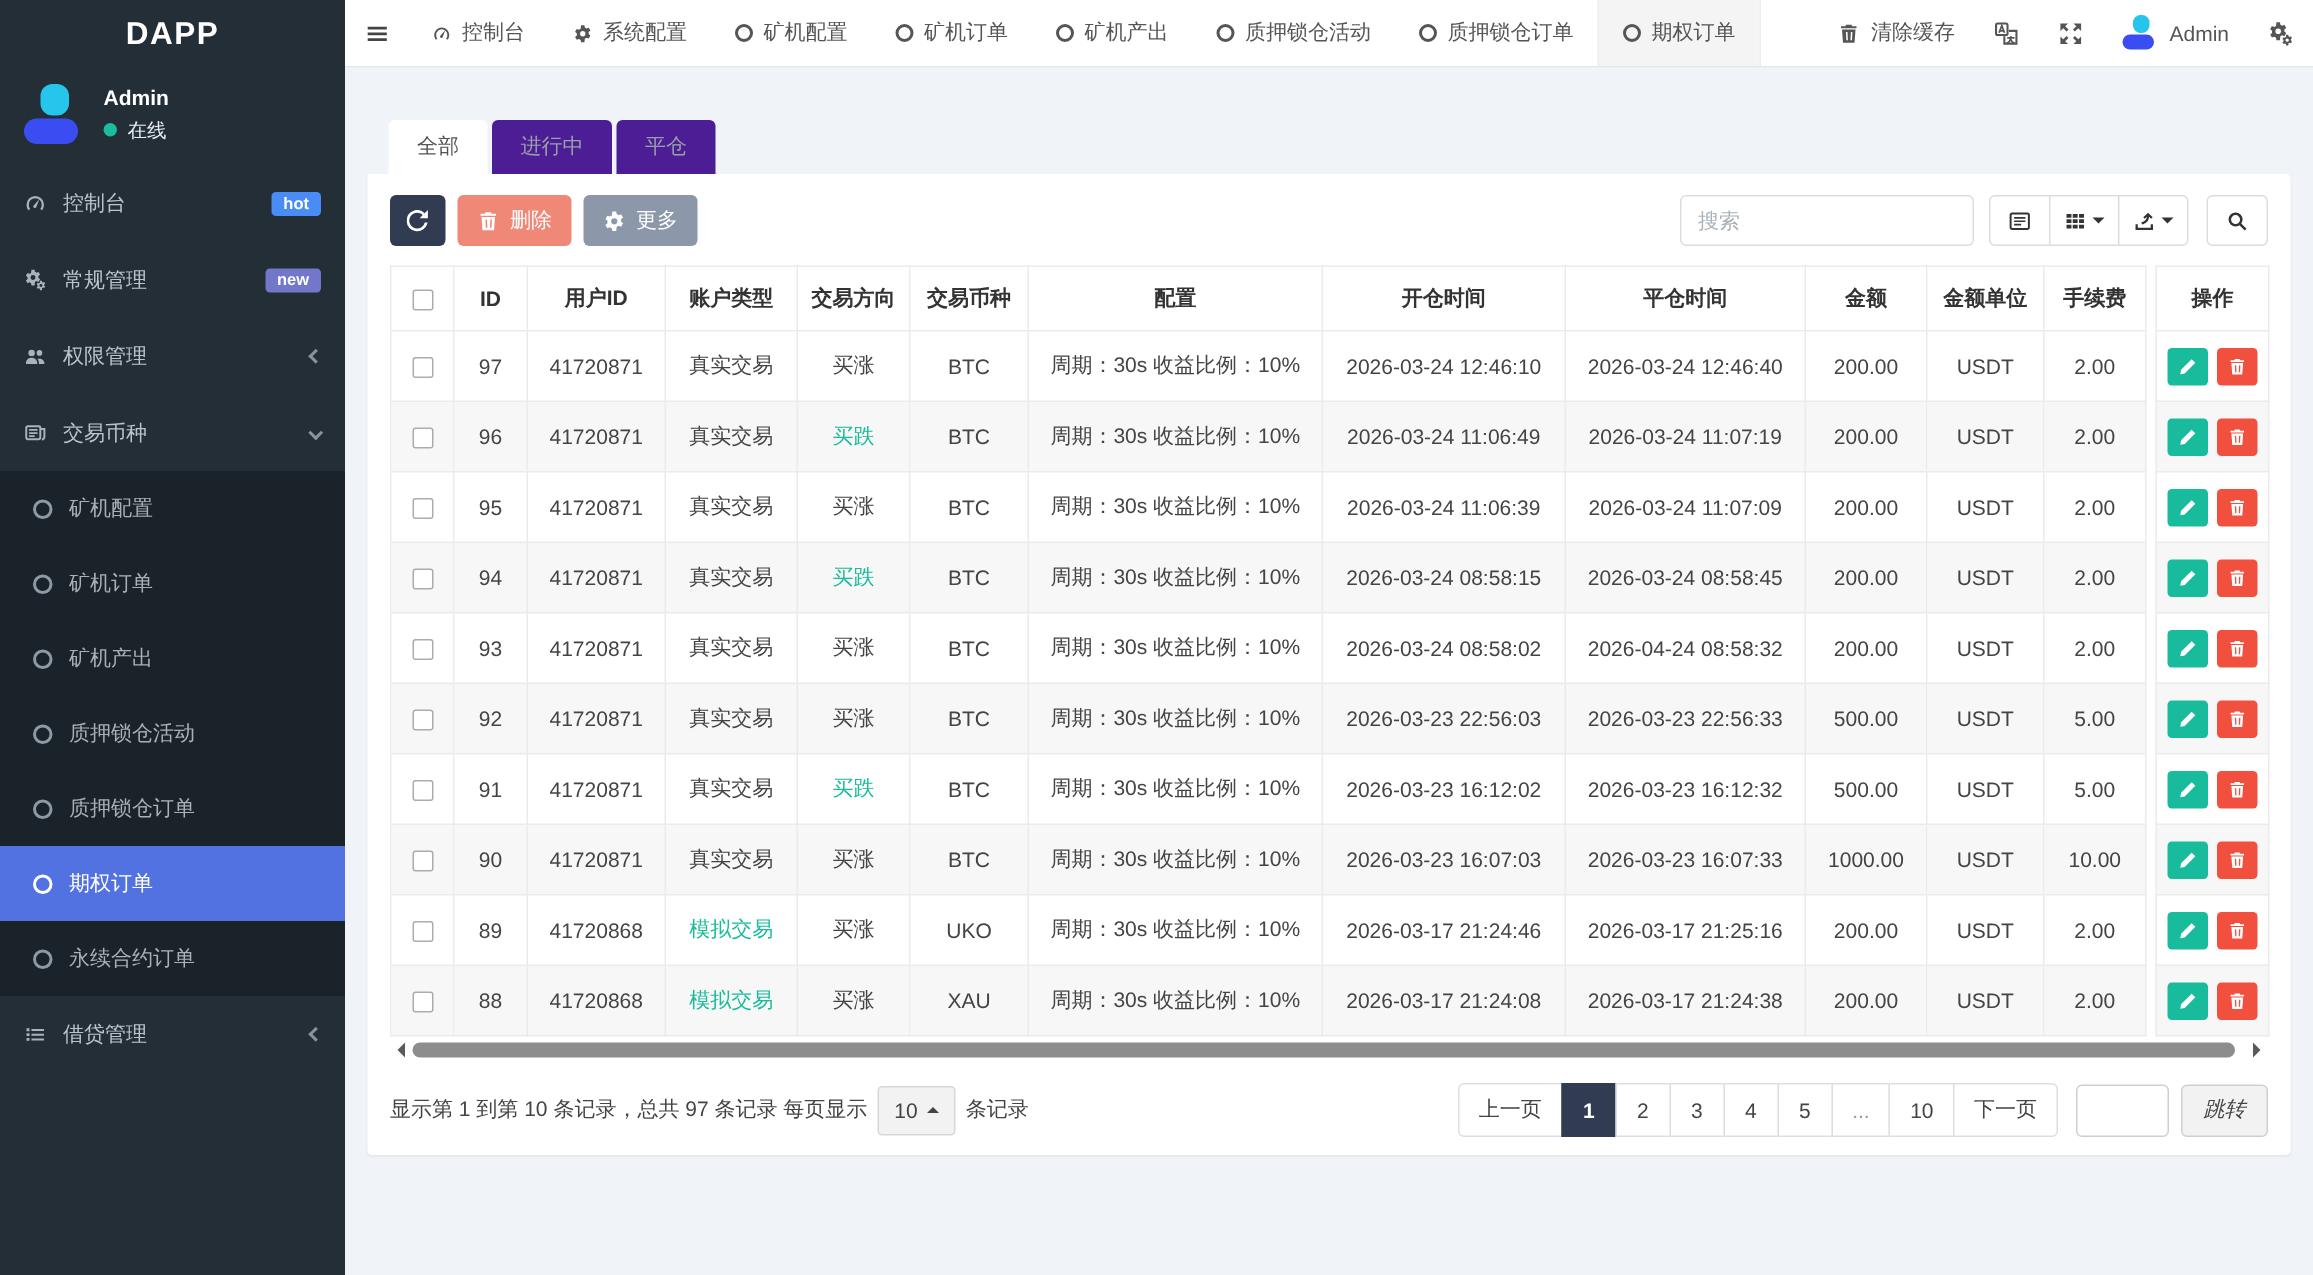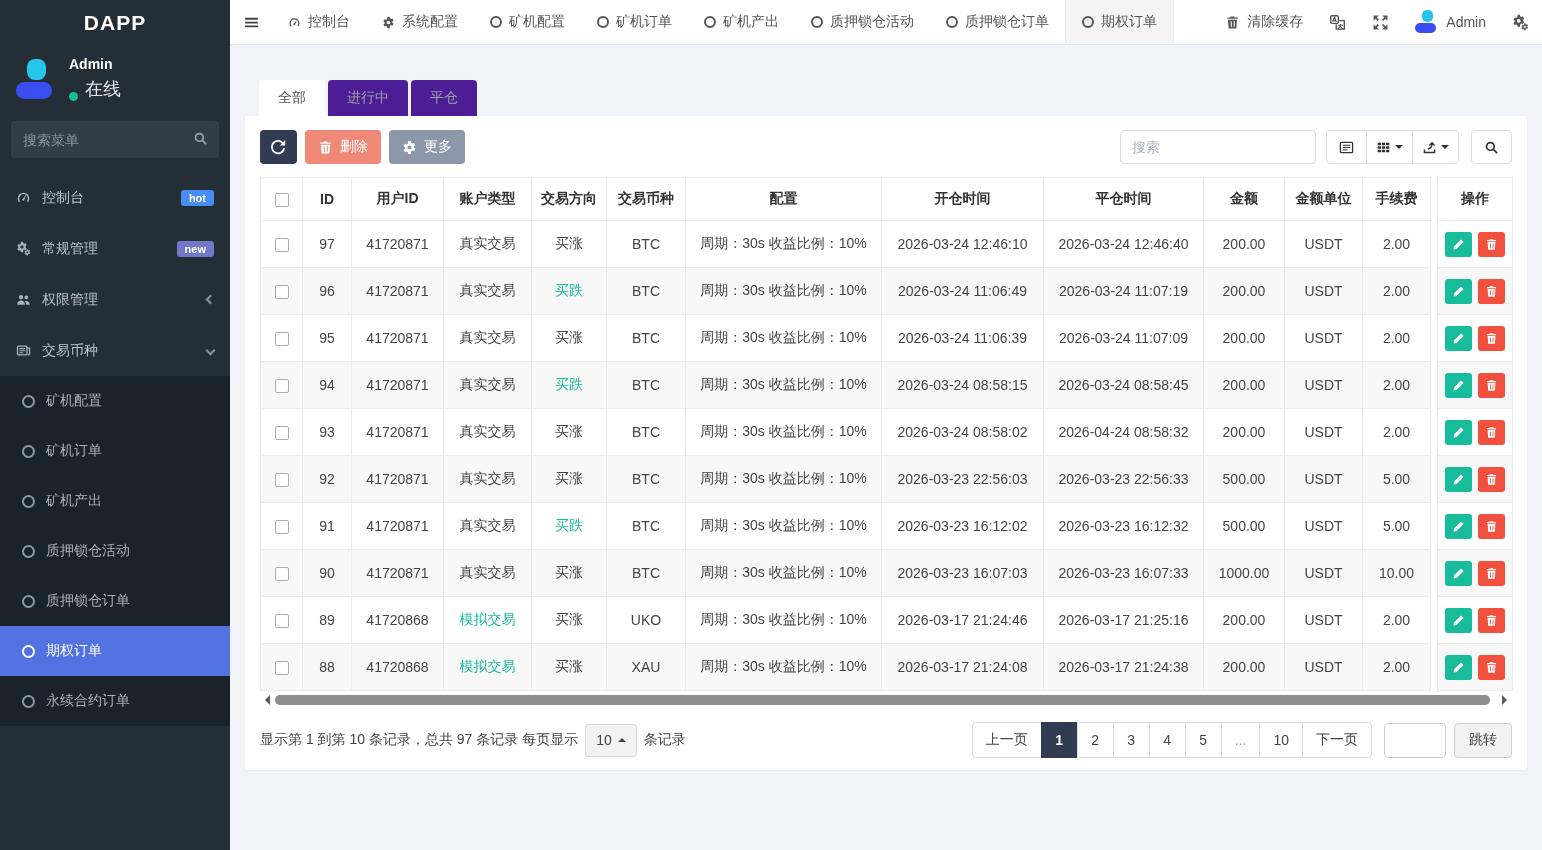--- a/index.html
+++ b/index.html
@@ -7,21 +7,21 @@
   body { font-family:"Liberation Sans","DejaVu Sans",sans-serif; display:flex; background:#f0f3f7; font-size:14px; }
 
   
   .sidebar { width:230px; min-width:230px; background:#242e37; color:#b6bfc6; display:flex; flex-direction:column; overflow:hidden; }
   .brand { height:46px; display:flex; align-items:center; justify-content:center; color:#fff; font-size:21px; font-weight:bold; letter-spacing:1px; }
   .user-panel { display:flex; align-items:center; gap:13px; padding:10px 16px 14px; }
   .avatar { position:relative; width:40px; height:40px; }
   .avatar .head { width:19px; height:21px; border-radius:8px; background:#25c5ec; margin:0 auto; }
   .avatar .body { width:36px; height:17px; border-radius:9px; background:#3a4df2; margin-top:2px; }
   .user-name { color:#fff; font-weight:bold; font-size:14px; margin-bottom:5px; }
-  .user-status { display:flex; align-items:flex-end; gap:7px; color:#e8ecef; font-size:18px; }
+  .user-status { display:flex; align-items:center; gap:7px; color:#e8ecef; font-size:13px; }
   .dot { width:9px; height:9px; border-radius:50%; background:#1abc9c; }
   .side-search { position:relative; margin:6px 11px 14px; }
   .side-search input { width:100%; height:37px; background:#323d46; border:none; border-radius:4px; color:#cfd6db; padding:0 34px 0 12px; font-size:14px; outline:none; font-family:inherit; }
   .side-search input::placeholder { color:#8a959e; }
   .side-search .icon { position:absolute; right:11px; top:10px; color:#9aa4ad; }
   .side-nav { flex:1; overflow:hidden; }
   .nav-item { height:51px; display:flex; align-items:center; padding:0 16px; cursor:pointer; color:#bcc4cb; }
   .nav-item .icon { margin-right:11px; color:#aab3bb; }
   .badge { margin-left:auto; font-size:11px; font-weight:bold; color:#fff; padding:2px 8px; border-radius:3px; }
   .submenu { background:#1b232a; }
@@ -89,21 +89,21 @@
 
   .pagination { display:flex; align-items:center; margin-top:15px; color:#444; }
   .pg-size { display:inline-flex; align-items:center; gap:6px; height:33px; background:#f2f2f2; border:1px solid #d4d8db; border-radius:3px; padding:0 10px; margin:0 7px; cursor:pointer; }
   .pg-list { margin-left:auto; display:flex; }
   .pg-btn { min-width:37px; height:36px; padding:0 13px; background:#fff; border:1px solid #dcdfe2; display:inline-flex; align-items:center; justify-content:center; cursor:pointer; color:#444; margin-left:-1px; font-size:14px; }
   .pg-list .pg-btn:first-child { border-radius:4px 0 0 4px; margin-left:0; }
   .pg-list .pg-btn:last-child { border-radius:0 4px 4px 0; }
   .pg-btn.active { background:#313c53; border-color:#313c53; color:#fff; font-weight:bold; }
   .pg-btn.dots { color:#999; }
   .pg-jump-input { width:62px; height:35px; border:1px solid #ccd0d4; border-radius:4px; margin-left:12px; outline:none; padding:0 8px; font-size:14px; font-family:inherit; }
-  .pg-jump-btn { height:35px; background:#f2f2f2; border:1px solid #ccd0d4; border-radius:4px; padding:0 14px; margin-left:8px; font-size:14px; color:#444; cursor:pointer; font-family:inherit; }
+  .pg-jump-btn { height:35px; background:#f2f2f2; border:1px solid #ccd0d4; border-radius:4px; padding:0 14px; margin-left:8px; font-size:14px; color:#444; cursor:pointer; font-family:inherit;font-style:italic; }
 
   .icon { display:inline-flex; line-height:0; }
   .icon svg { width:15px; height:15px; }
   .icon.lg svg { width:17px; height:17px; }
   .icon.sm svg { width:13px; height:13px; }
 </style>
 </head>
 <body>
 
 <aside class="sidebar">
@@ -113,29 +113,20 @@
         <div class="head"></div>
         <div class="body"></div>
       </div>
     <div>
       <div class="user-name">Admin</div>
       <div class="user-status">
         <span class="dot"></span>
         <span>在线</span>
       </div>
     </div>
-  </div>
-  <div class="side-search">
-    <input type="text" placeholder="搜索菜单" style="">
-    <span class="icon">
-        <svg viewBox="0 0 16 16" fill="currentColor">
-          <circle cx="6.8" cy="6.8" r="4.1" fill="none" stroke="currentColor" stroke-width="1.8"></circle>
-          <path d="M10 10l4 4" stroke="currentColor" stroke-width="1.8"></path>
-        </svg>
-      </span>
   </div>
   <nav class="side-nav">
       <div class="nav-item">
         <span class="icon ">
           <svg viewBox="0 0 16 16" fill="currentColor">
             <path d="M8 2.8A6.2 6.2 0 0 0 1.8 9c0 1.5.5 2.9 1.4 4l1.2-1A4.6 4.6 0 0 1 3.4 9a4.6 4.6 0 1 1 9.2 0c0 1.1-.4 2.2-1 3l1.2 1c.9-1.1 1.4-2.5 1.4-4A6.2 6.2 0 0 0 8 2.8z"></path>
             <path d="M7.2 9.3 11 4.9 8.9 10.3a1.15 1.15 0 1 1-1.7-1z"></path>
           </svg>
         </span>
         <span class="nav-label">控制台</span>
@@ -197,20 +188,29 @@
           <span>质押锁仓订单</span>
         </div>
         <div class="sub-item active">
           <span class="ring"></span>
           <span>期权订单</span>
         </div>
         <div class="sub-item">
           <span class="ring"></span>
           <span>永续合约订单</span>
         </div>
+      </div>
+      <div class="nav-item">
+        <span class="icon ">
+          <svg viewBox="0 0 16 16" fill="currentColor">
+            <path d="M1.8 3.8h2.1v2.1H1.8zM1.8 7.2h2.1v2.1H1.8zM1.8 10.6h2.1v2.1H1.8zM5.3 4.2h8.9v1.4H5.3zM5.3 7.6h8.9V9H5.3zM5.3 11h8.9v1.4H5.3z"></path>
+          </svg>
+        </span>
+        <span class="nav-label">借贷管理</span>
+        <span class="chev chev-left"></span>
       </div>
     </nav>
 </aside>
 
 <div class="main">
 
   <header class="topbar">
     <div class="tb-burger">
         <span class="icon lg">
           <svg viewBox="0 0 16 16" fill="currentColor">

